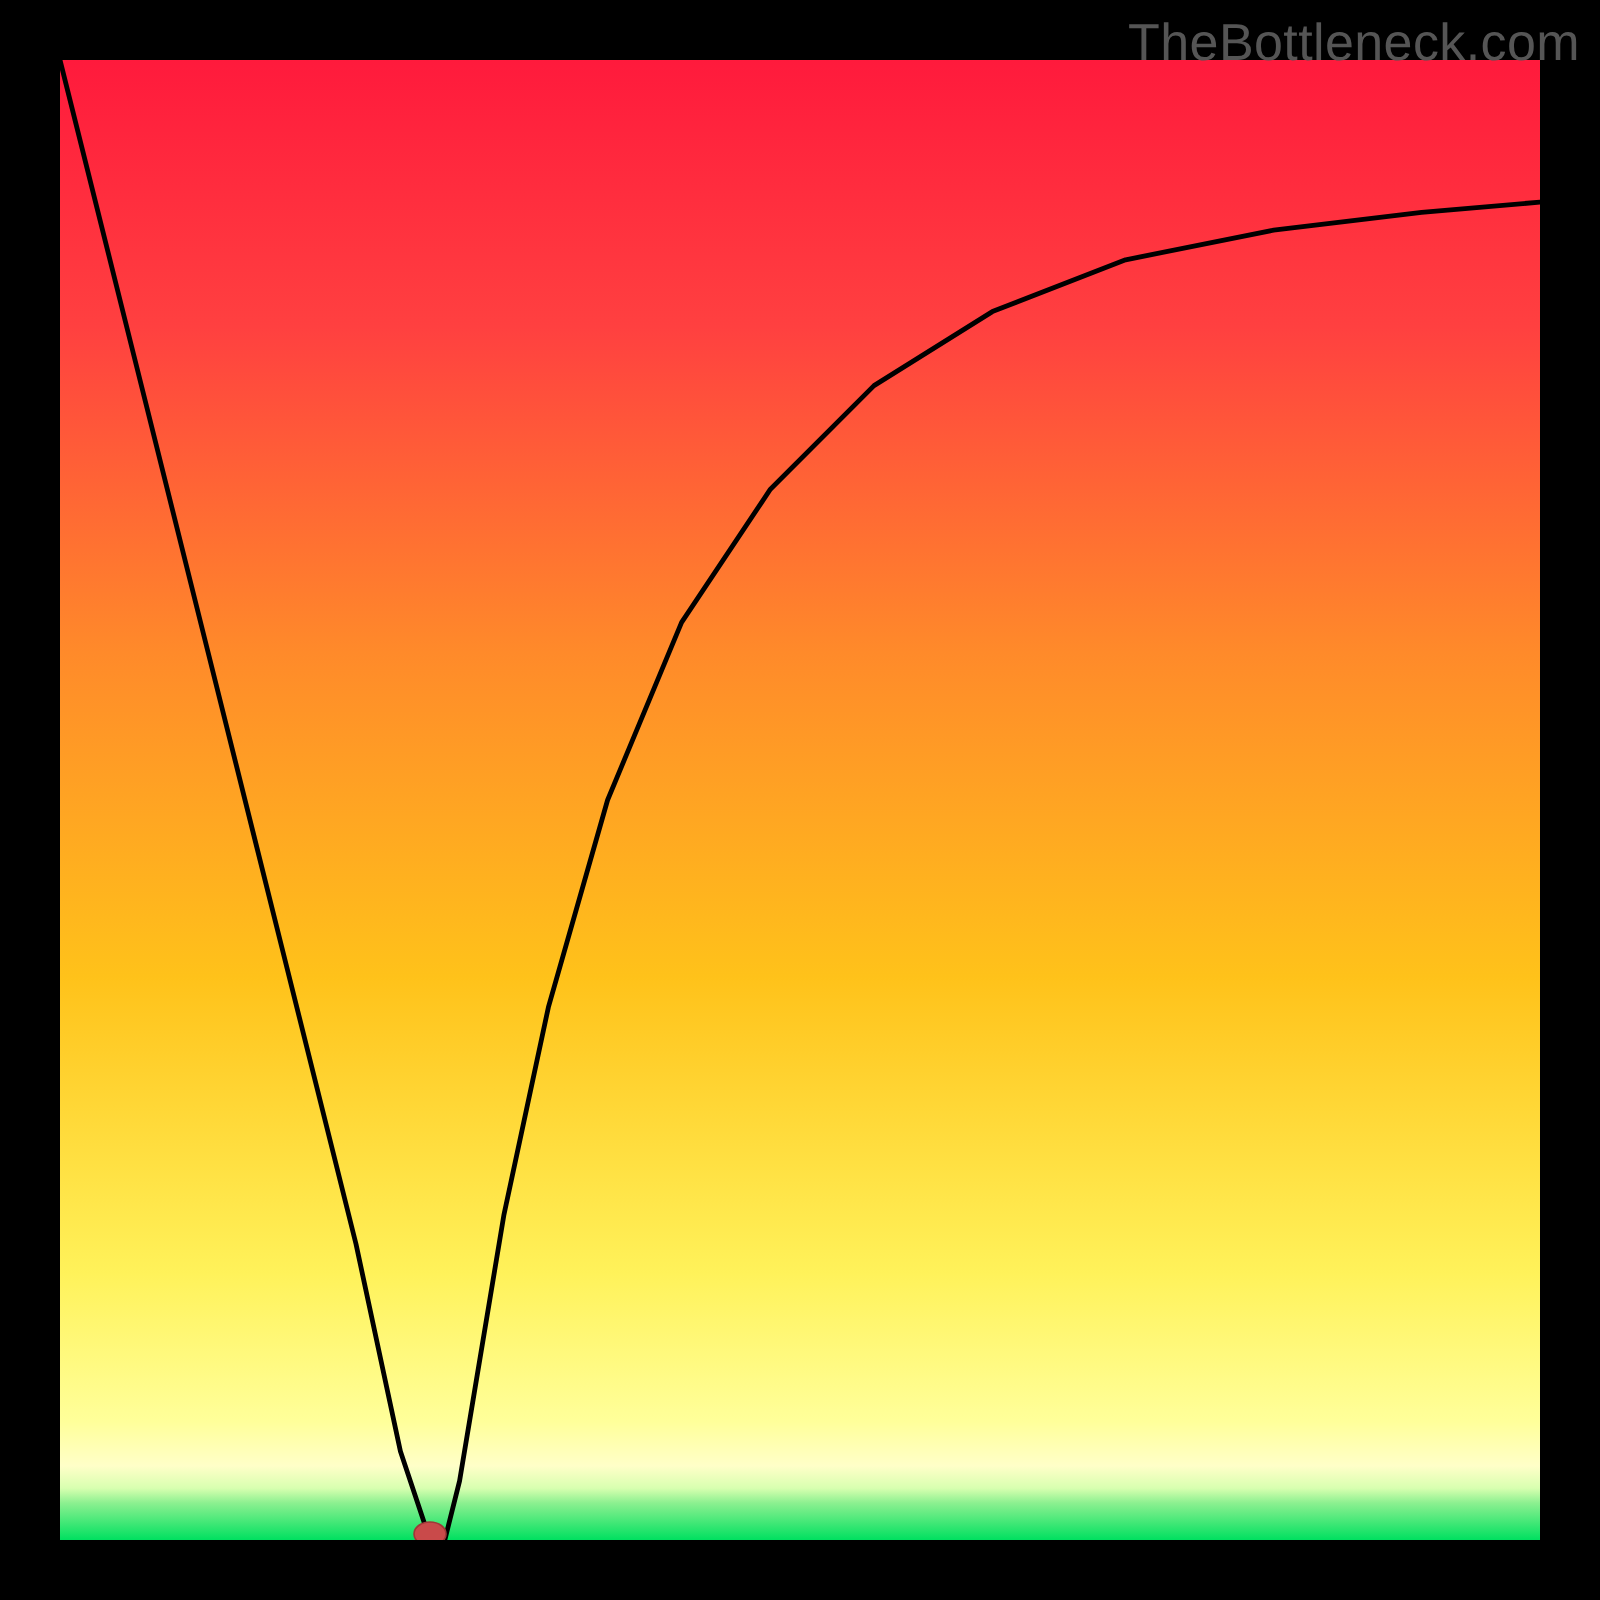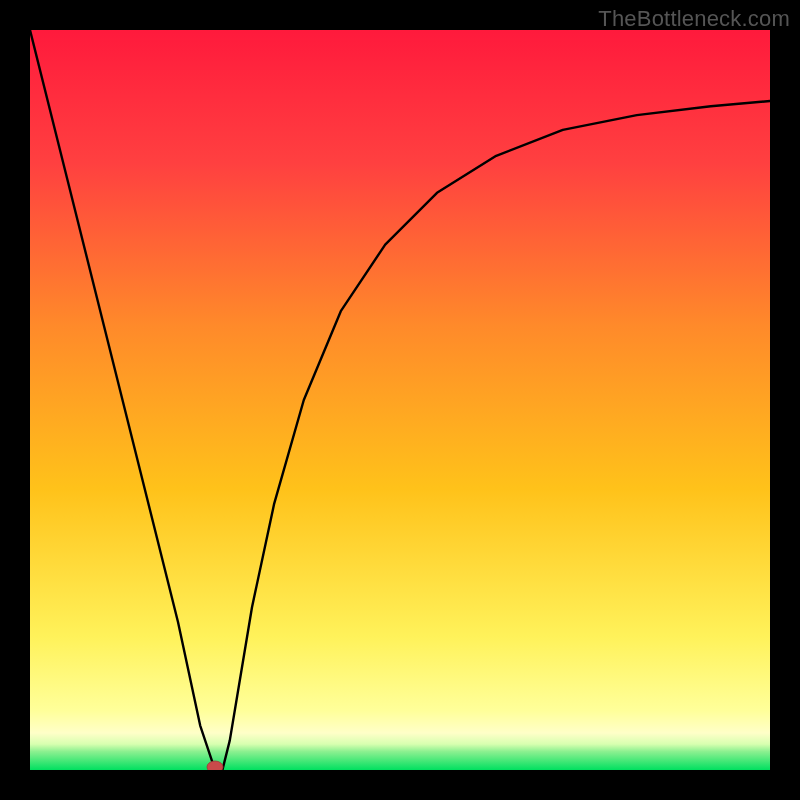--- a/index.html
+++ b/index.html
@@ -24,21 +24,21 @@
     top: 0;
     left: 0;
     width: 740px;
     height: 740px;
   }
   .watermark {
     position: absolute;
     top: 6px;
     right: 10px;
     color: #555;
-    font-size: 22px;
+    font-size: 26px;
     letter-spacing: 0.2px;
     font-weight: 500;
   }
   svg {
     display: block;
   }
 </style>
 </head>
 <body>
 

